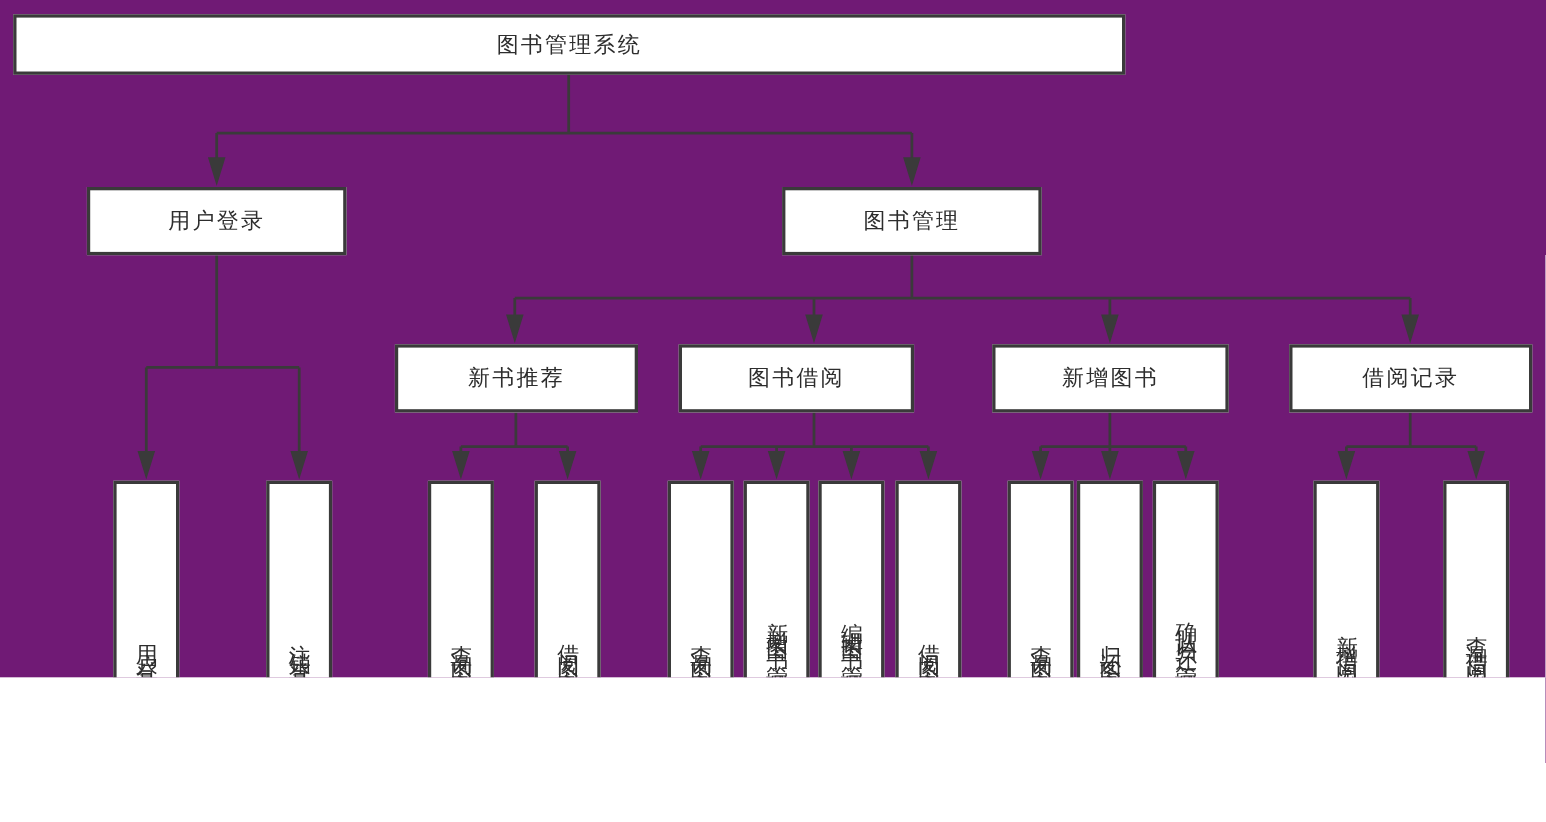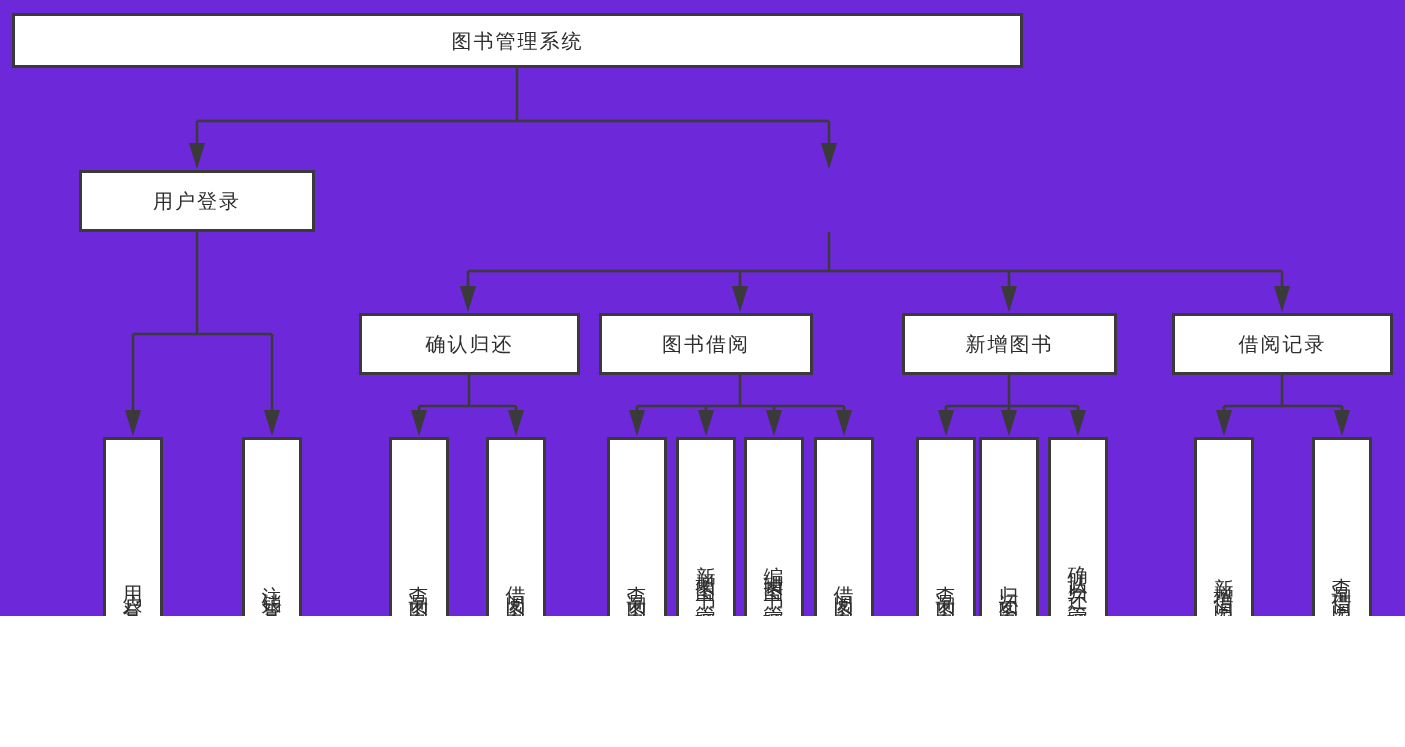--- a/index.html
+++ b/index.html
@@ -1,17 +1,17 @@
 <!DOCTYPE html>
 <html><head>
 <meta charset="utf-8">
 <style>
   html,body{margin:0;padding:0;background:#fff;}
   .canvas{
-    position:relative;width:1405px;height:616px;background:#6d28d9;overflow:hidden;
+    position:relative;width:1405px;height:616px;background:#701a75;overflow:hidden;
     font-family:"Liberation Sans","DejaVu Sans",sans-serif;color:#2d2d2d;
   }
   svg.connectors{position:absolute;left:0;top:0;z-index:0;}
   .node{
     position:absolute;background:#ffffff;border:3px solid #3a3a3a;box-sizing:border-box;
     display:flex;align-items:center;justify-content:center;
     font-size:20px;letter-spacing:2px;z-index:1;line-height:1.2;
   }
   .node.v{
     writing-mode:vertical-rl;text-orientation:mixed;
@@ -45,23 +45,24 @@
       M629 410 L645 410 L637 436 Z  M698 410 L714 410 L706 436 Z
       M766 410 L782 410 L774 436 Z  M836 410 L852 410 L844 436 Z
       M938 410 L954 410 L946 436 Z  M1001 410 L1017 410 L1009 436 Z
       M1070 410 L1086 410 L1078 436 Z
       M1216 410 L1232 410 L1224 436 Z  M1334 410 L1350 410 L1342 436 Z"></path>
   </svg>
 
   <div class="node" style="left:12px;top:13px;width:1011px;height:55px">图书管理系统</div>
 
   <div class="node" style="left:79px;top:170px;width:236px;height:62px">用户登录</div>
+  <div class="node" style="left:711px;top:170px;width:236px;height:62px">图书管理</div>
 
-  <div class="node" style="left:359px;top:313px;width:221px;height:62px">确认归还</div>
-  <div class="node" style="left:599px;top:313px;width:214px;height:62px">图书借阅</div>
+  <div class="node" style="left:359px;top:313px;width:221px;height:62px">新书推荐</div>
+  <div class="node" style="left:617px;top:313px;width:214px;height:62px">图书借阅</div>
   <div class="node" style="left:902px;top:313px;width:215px;height:62px">新增图书</div>
   <div class="node" style="left:1172px;top:313px;width:221px;height:62px">借阅记录</div>
 
   <div class="node v" style="left:103px;top:437px;width:60px;height:298px">用户登录</div>
   <div class="node v" style="left:242px;top:437px;width:60px;height:298px">注销登录</div>
 
   <div class="node v" style="left:389px;top:437px;width:60px;height:298px">查询图书</div>
   <div class="node v" style="left:486px;top:437px;width:60px;height:298px">借阅图书</div>
 
   <div class="node v" style="left:607px;top:437px;width:60px;height:298px">查询图书</div>

